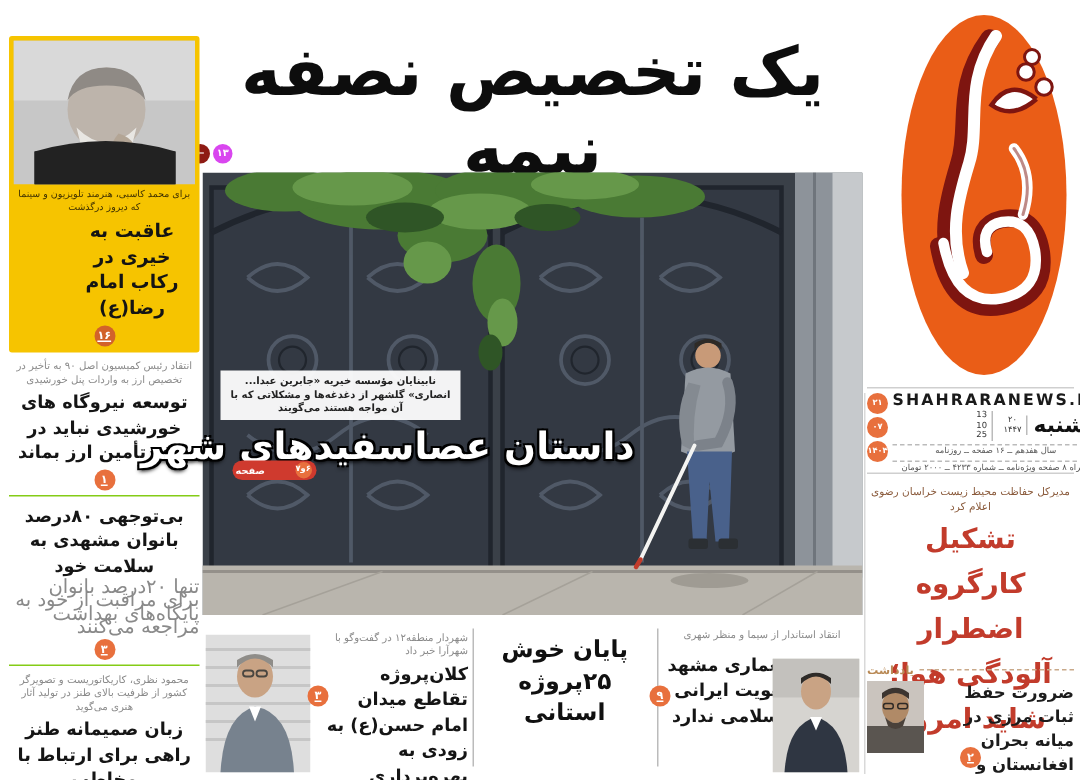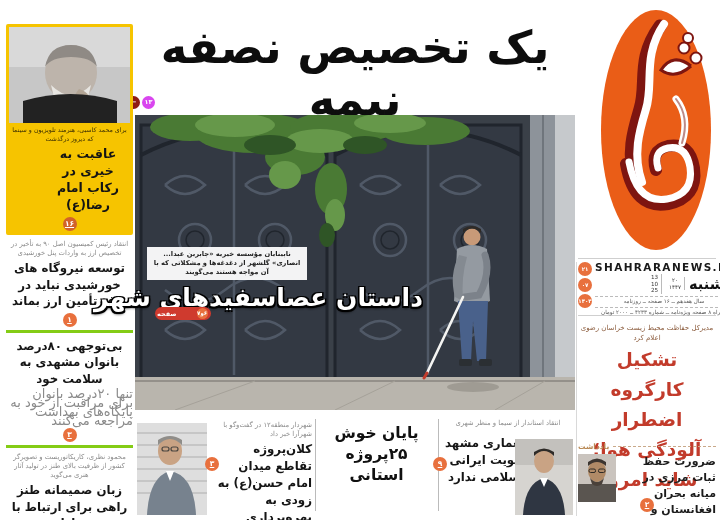--- a/index.html
+++ b/index.html
@@ -42,21 +42,21 @@
   .badge-circle{width:13px;height:13px;border-radius:50%;color:#fff;font-size:6.5px;line-height:13px;text-align:center;font-weight:bold;}
 
   
   .left-col{position:absolute;left:6px;top:24px;width:127px;}
   .obit{background:#f6c400;border:3px solid #f6c400;border-radius:2px;}
   .obit-photo{display:block;width:121px;height:96px;}
   .obit-credit{font-size:6.3px;color:#3a2d00;text-align:center;line-height:8.5px;padding:3px 2px 0 2px;}
   .obit-headline{font-size:12.5px;font-weight:bold;color:#141414;text-align:center;line-height:17px;padding:2px 0 1px 0;margin-left:37px;}
   .obit .pnum{background:#d2622a;margin-bottom:1px;}
   .tz{padding:5px 0 3px 0;}
-  .tz + .tz{border-top:3px solid #84cc16;}
+  .tz + .tz{border-top:1px solid #84cc16;}
   .tz-kicker{font-size:6.8px;color:#8a8a8a;text-align:center;line-height:9px;margin-bottom:2px;}
   .tz-headline{font-size:11.8px;font-weight:bold;color:#151515;text-align:center;line-height:16.5px;}
   .tz-sub{font-size:13px;color:#8a8a8a;text-align:right;line-height:9px;margin-top:2px;}
 
   
   .photo-feature{position:absolute;left:135px;top:115px;width:440px;height:295px;}
   .photo-caption{position:absolute;left:12px;top:132px;width:150px;background:rgba(255,255,255,0.94);
                  padding:3px 5px;font-size:6.7px;font-weight:bold;color:#222;text-align:center;line-height:9px;}
   .photo-title{position:absolute;right:152px;top:168px;font-size:25px;font-weight:bold;color:#fff;white-space:nowrap;
                text-shadow:1.5px 1.5px 0 #000,-1.5px 1.5px 0 #000,1.5px -1.5px 0 #000,-1.5px -1.5px 0 #000,0 2px 3px #000;}

